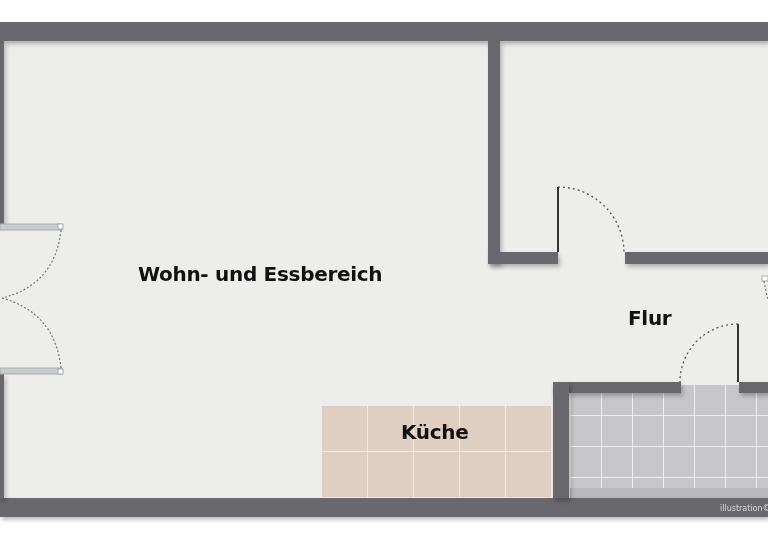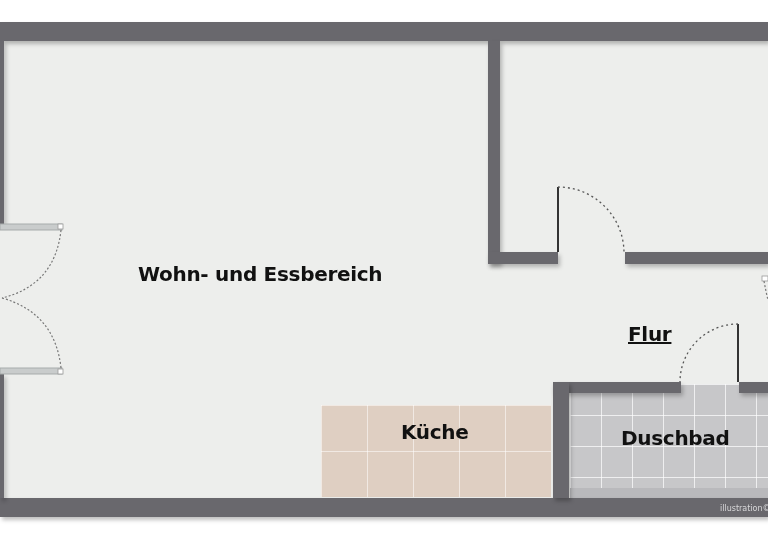--- a/index.html
+++ b/index.html
@@ -70,18 +70,17 @@
       <path d="M738 324 A58 58 0 0 0 680 382" fill="none" stroke="#555" stroke-width="1.3" stroke-dasharray="2,3"></path>
     </g>
 
     <g>
       <rect x="762" y="276" width="6" height="5" fill="#ffffff" stroke="#999" stroke-width="0.8"></rect>
       <path d="M764 281 Q766 292 768 300" fill="none" stroke="#777" stroke-width="1.2" stroke-dasharray="2,2"></path>
     </g>
   </svg>
 
   <div class="label" style="left:110px; top:262px;margin-left:28px;">Wohn- und Essbereich</div>
-  <div class="label" style="left:628px; top:322px;text-decoration:underline;">Flur</div>
+  <div class="label" style="left:628px; top:306px;">Flur</div>
   <div class="label" style="left:401px; top:420px;">Küche</div>
-  <div class="label" style="left:621px; top:426px;">Duschbad</div>
 
   <div class="credit" style="left:720px; top:504px;">illustration©</div>
 </div>
 
 </body></html>

